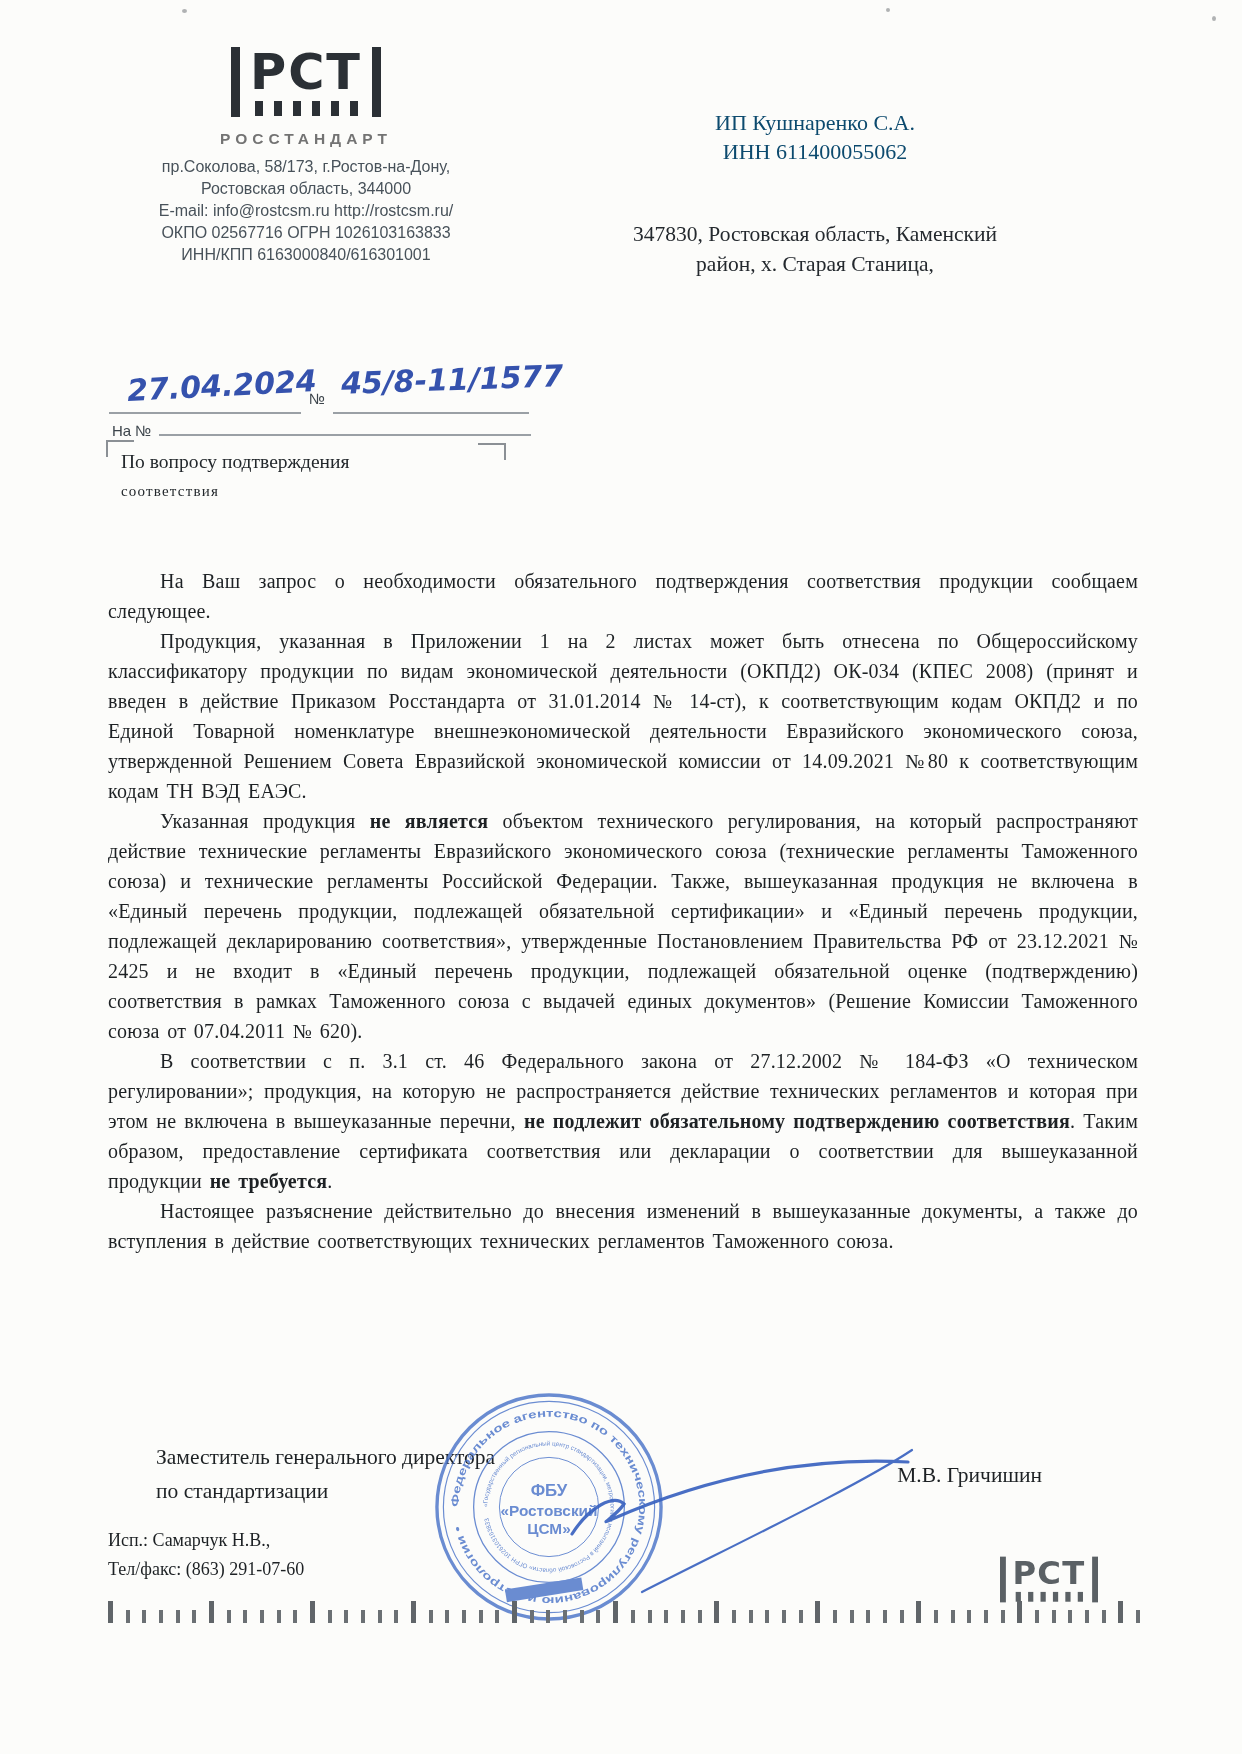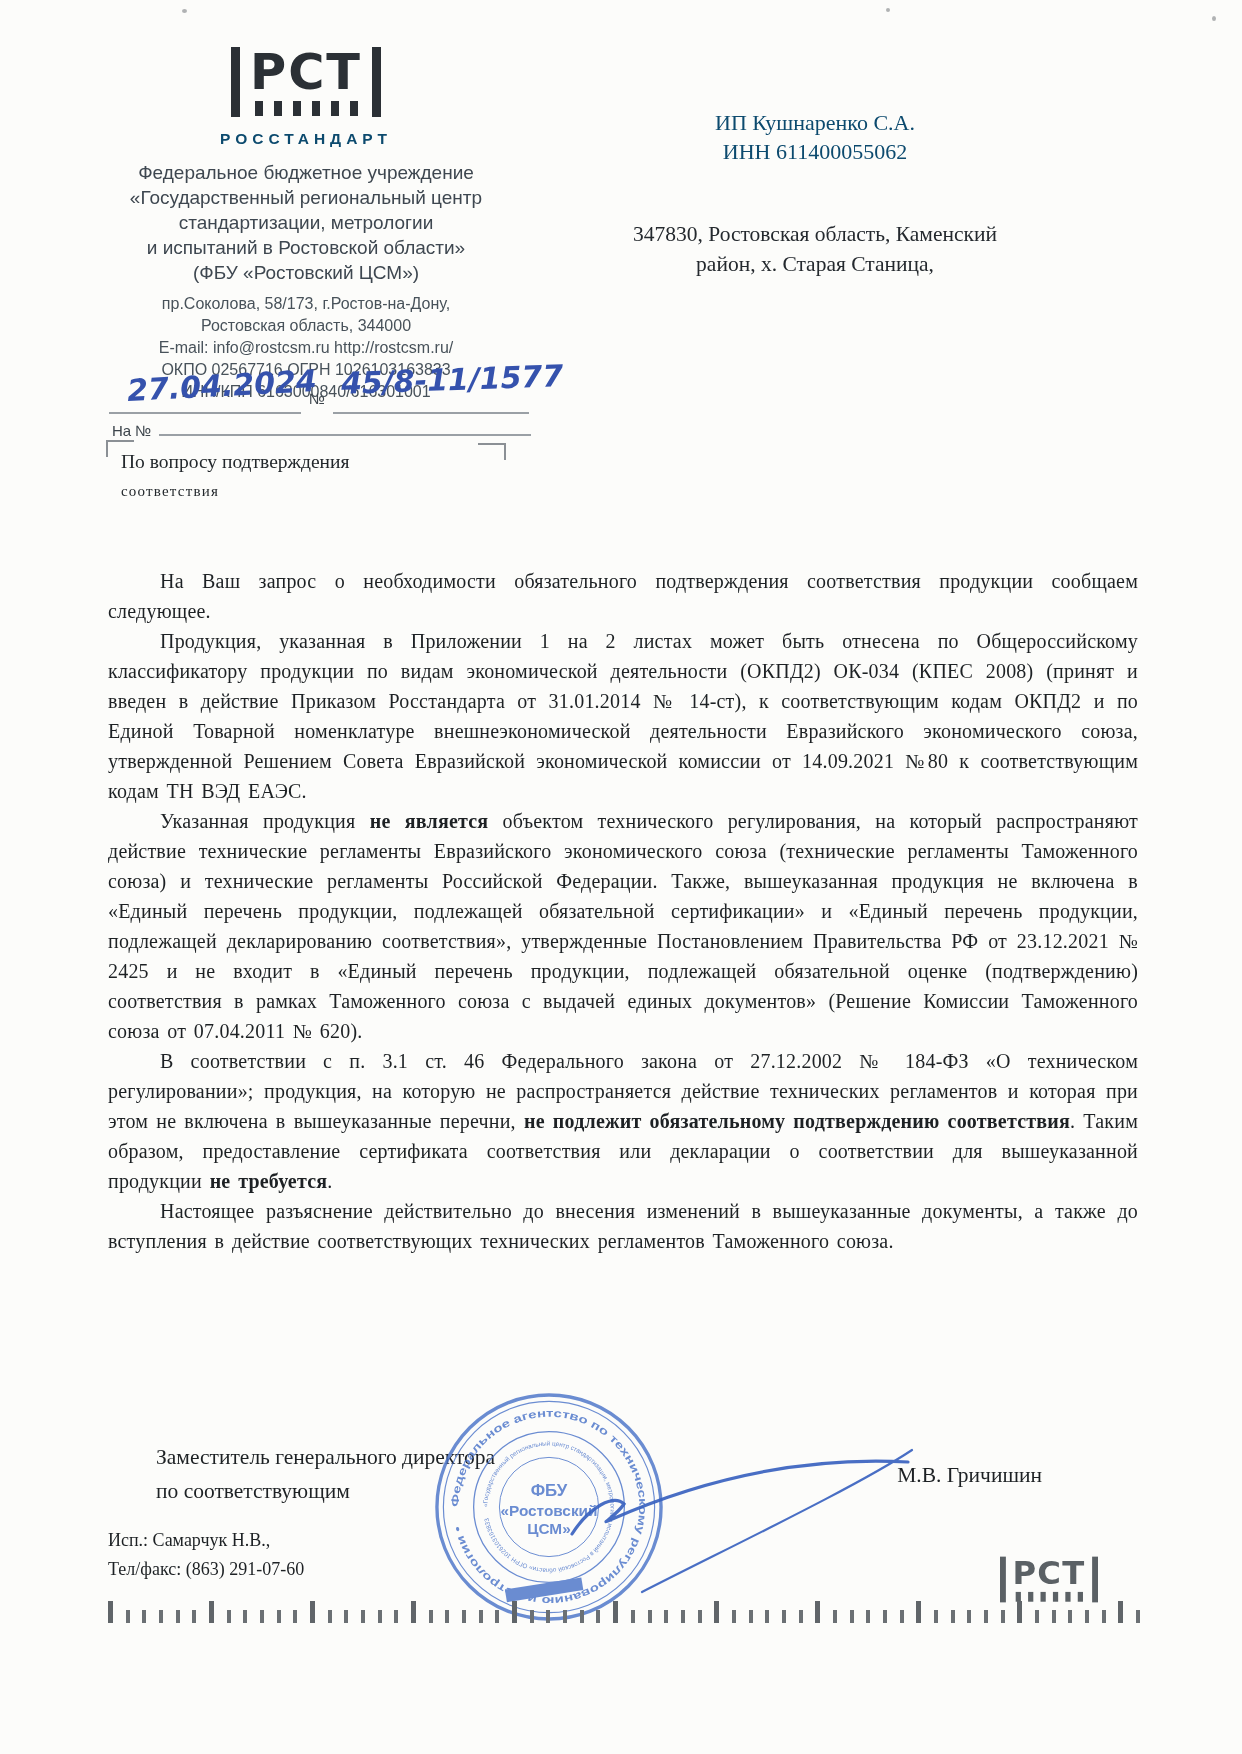--- a/index.html
+++ b/index.html
@@ -6,21 +6,21 @@
   .page{
     position:relative; width:1242px; height:1754px; margin:0 auto;
     background:#fcfcfa; overflow:hidden;
     font-family:"Liberation Serif", serif; color:#1d2124;
   }
   
   .hleft{position:absolute; left:100px; top:46px; width:412px; text-align:center;}
   .logo-top{display:inline-block; width:150px; height:72px;}
   .logo-caption{
     margin-top:8px; font-family:"Liberation Sans",sans-serif; font-weight:bold;
-    font-size:15.5px; letter-spacing:5px; color:#0c4a6e;
+    font-size:15.5px; letter-spacing:5px; color:#737373;
   }
   .org{margin-top:12px; font-family:"Liberation Sans",sans-serif;
        font-size:19px; line-height:25px; color:#3e4750;}
   .contact{margin-top:8px; font-family:"Liberation Sans",sans-serif;
        font-size:16px; line-height:22px; color:#48525a;}
   
   .daterow{position:absolute; left:105px; top:366px; width:430px; height:52px;}
   .hand{
     position:absolute; font-family:"DejaVu Sans",sans-serif; font-style:italic;
     font-weight:bold; color:#3552ad; font-size:30px; white-space:nowrap;
@@ -78,27 +78,20 @@
       <rect x="141" y="0" width="9" height="70"></rect>
       <text x="75" y="42" text-anchor="middle" font-family="DejaVu Sans, sans-serif" font-weight="bold" font-size="50" letter-spacing="2" textLength="112" lengthAdjust="spacingAndGlyphs">РСТ</text>
       <rect x="24" y="54" width="8" height="15"></rect>
       <rect x="43" y="54" width="8" height="15"></rect>
       <rect x="62" y="54" width="8" height="15"></rect>
       <rect x="81" y="54" width="8" height="15"></rect>
       <rect x="100" y="54" width="8" height="15"></rect>
       <rect x="119" y="54" width="8" height="15"></rect>
     </svg>
     <div class="logo-caption">РОССТАНДАРТ</div>
-    <div class="org">
-      <div>Федеральное бюджетное учреждение</div>
-      <div>«Государственный региональный центр</div>
-      <div>стандартизации, метрологии</div>
-      <div>и испытаний в Ростовской области»</div>
-      <div>(ФБУ «Ростовский ЦСМ»)</div>
-    </div>
     <div class="contact">
       <div>пр.Соколова, 58/173, г.Ростов-на-Дону,</div>
       <div>Ростовская область, 344000</div>
       <div>E-mail: info@rostcsm.ru   http://rostcsm.ru/</div>
       <div>ОКПО 02567716  ОГРН 1026103163833</div>
       <div>ИНН/КПП 6163000840/616301001</div>
     </div>
   </div>
 
   <div class="daterow">
@@ -133,21 +126,21 @@
   <div class="body">
     <p>На Ваш запрос о необходимости обязательного подтверждения соответствия продукции сообщаем следующее.</p>
     <p>Продукция, указанная в Приложении 1 на 2 листах может быть отнесена по Общероссийскому классификатору продукции по видам экономической деятельности (ОКПД2) ОК-034 (КПЕС 2008) (принят и введен в действие Приказом Росстандарта от 31.01.2014 № 14-ст), к соответствующим кодам ОКПД2 и по Единой Товарной номенклатуре внешнеэкономической деятельности Евразийского экономического союза, утвержденной Решением Совета Евразийской экономической комиссии от 14.09.2021 №80 к соответствующим кодам ТН ВЭД ЕАЭС.</p>
     <p><span>Указанная продукция </span><span class="b">не является</span><span> объектом технического регулирования, на который распространяют действие технические регламенты Евразийского экономического союза (технические регламенты Таможенного союза) и технические регламенты Российской Федерации. Также, вышеуказанная продукция не включена в «Единый перечень продукции, подлежащей обязательной сертификации» и «Единый перечень продукции, подлежащей декларированию соответствия», утвержденные Постановлением Правительства РФ от 23.12.2021 № 2425 и не входит в «Единый перечень продукции, подлежащей обязательной оценке (подтверждению) соответствия в рамках Таможенного союза с выдачей единых документов» (Решение Комиссии Таможенного союза от 07.04.2011 № 620).</span></p>
     <p><span>В соответствии с п. 3.1 ст. 46 Федерального закона от 27.12.2002 № 184-ФЗ «О техническом регулировании»; продукция, на которую не распространяется действие технических регламентов и которая при этом не включена в вышеуказанные перечни, </span><span class="b">не подлежит обязательному подтверждению соответствия</span><span>. Таким образом, предоставление сертификата соответствия или декларации о соответствии для вышеуказанной продукции </span><span class="b">не требуется</span><span>.</span></p>
     <p>Настоящее разъяснение действительно до внесения изменений в вышеуказанные документы, а также до вступления в действие соответствующих технических регламентов Таможенного союза.</p>
   </div>
 
   <div class="sig-pos">
     <div>Заместитель генерального директора</div>
-    <div>по соответствующим</div>
+    <div>по стандартизации</div>
   </div>
   <div class="sig-name">М.В. Гричишин</div>
 
   <svg class="stamp" viewBox="0 0 240 240" xmlns="http://www.w3.org/2000/svg">
     <defs>
       <path id="ringO" d="M120,120 m-91,0 a91,91 0 1,1 182,0 a91,91 0 1,1 -182,0"></path>
       <path id="ringI" d="M120,120 m-62,0 a62,62 0 1,1 124,0 a62,62 0 1,1 -124,0"></path>
     </defs>
     <g fill="none" stroke="#4b74c9">
       <circle cx="120" cy="120" r="113" stroke-width="3.4"></circle>

